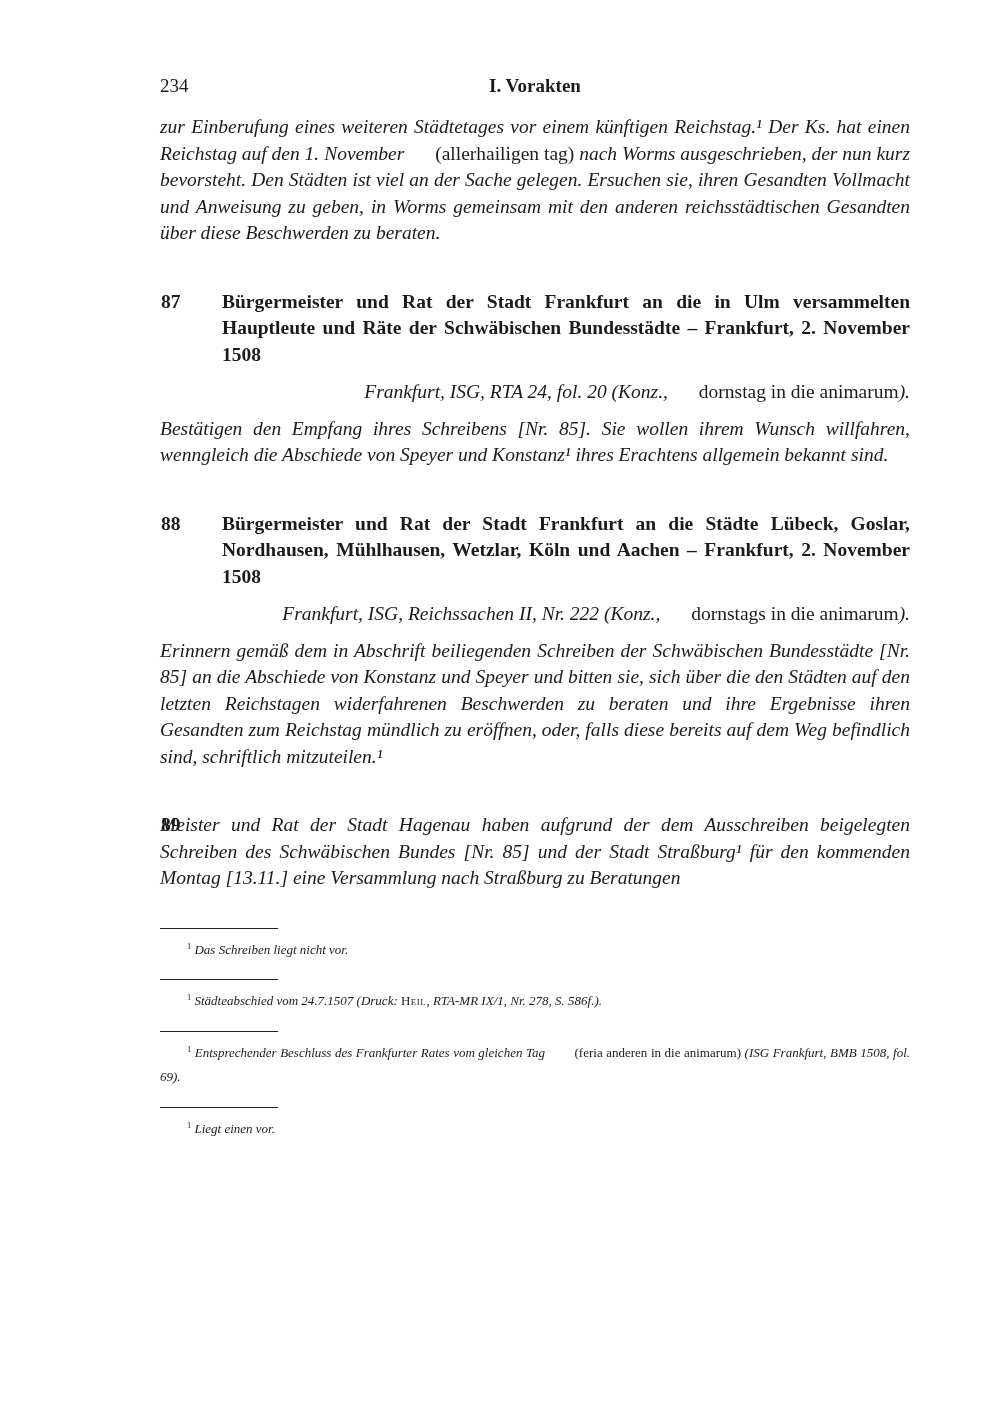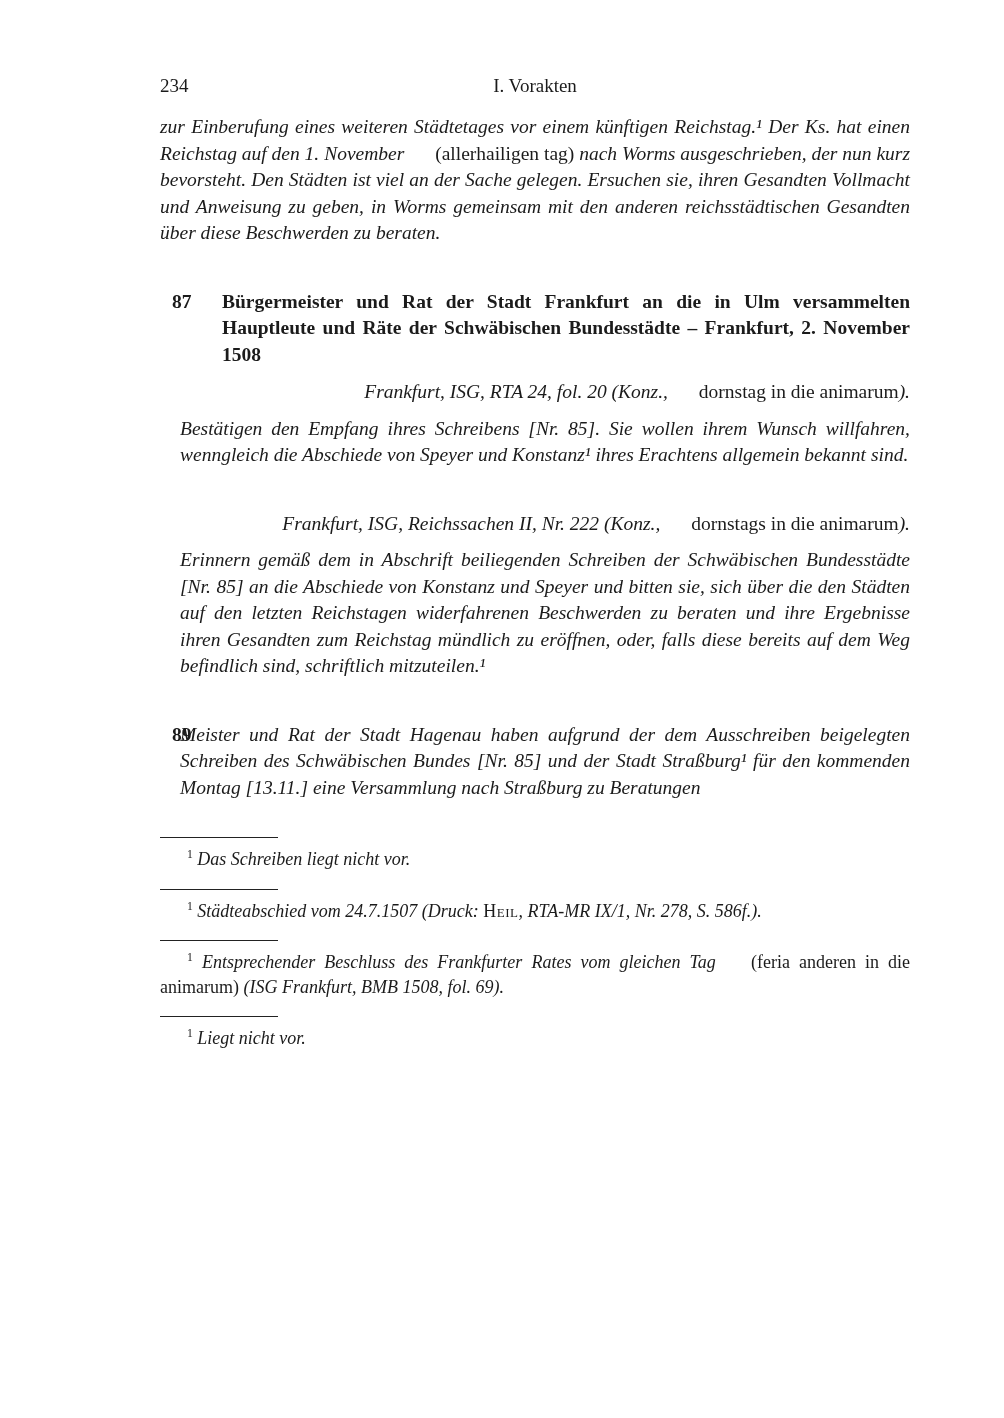--- a/index.html
+++ b/index.html
@@ -30,61 +30,62 @@
     margin-bottom: 16px;
   }
   .page-number {
     position: absolute;
     left: 0;
     top: 0;
   }
   .head-center {
     display: block;
     text-align: center;
+    font-weight: bold;
   }
 
   .body-text {
     font-size: 19.5px;
     line-height: 26.5px;
     text-align: justify;
   }
   .it { font-style: italic; }
   .rm { font-style: normal; margin-left: 26px; }
   .sc { font-variant: small-caps; font-style: normal; letter-spacing: 0.5px; }
 
-  .summary { font-style: italic; margin-left: 20px; }
+  .summary { font-style: italic; }
 
   .entry { margin-top: 42px; }
   .entry-heading {
     position: relative;
     padding-left: 62px;
     font-weight: 700;
   }
   .entry-number {
     position: absolute;
-    left: 12px;
+    left: 1px;
     top: 0;
     font-weight: 700;
   }
   .source-line {
     padding-left: 62px;
     margin-top: 11px;
     text-align: right;
   }
   .entry .summary { margin-top: 10px; }
 
   sup {
     font-size: 0.65em;
     line-height: 0;
     vertical-align: super;
   }
 
   .footnotes {
     margin-top: 36px;
-    font-size: 18px;
+    font-size: 13px;
     line-height: 24.5px;
   }
   .fn-group + .fn-group { margin-top: 17px; }
   .fn-rule {
     width: 118px;
     height: 0;
     border-top: 1.5px solid #222;
     margin-bottom: 9px;
   }
   .footnote {
@@ -105,20 +106,21 @@
 
   <p class="body-text"><span class="it">zur Einberufung eines weiteren Städtetages vor einem künftigen Reichstag.¹ Der Ks. hat einen Reichstag auf den 1. November </span><span class="rm">(allerhailigen tag)</span><span class="it"> nach Worms ausgeschrieben, der nun kurz bevorsteht. Den Städten ist viel an der Sache gelegen. Ersuchen sie, ihren Gesandten Vollmacht und Anweisung zu geben, in Worms gemeinsam mit den anderen reichsstädtischen Gesandten über diese Beschwerden zu beraten.</span></p>
 
   <section class="entry">
     <p class="entry-heading body-text"><span class="entry-number">87</span><span>Bürgermeister und Rat der Stadt Frankfurt an die in Ulm versammelten Hauptleute und Räte der Schwäbischen Bundesstädte – Frankfurt, 2. November 1508</span></p>
     <p class="source-line body-text"><span class="it">Frankfurt, ISG, RTA 24, fol. 20 (Konz., </span><span class="rm">dornstag in die animarum</span><span class="it">).</span></p>
     <p class="summary body-text"><span>Bestätigen den Empfang ihres Schreibens [Nr. 85]. Sie wollen ihrem Wunsch willfahren, wenngleich die Abschiede von Speyer und Konstanz¹ ihres Erachtens allgemein bekannt sind.</span></p>
   </section>
 
   <section class="entry">
+    <p class="entry-heading body-text"><span class="entry-number">88</span><span>Bürgermeister und Rat der Stadt Frankfurt an die Städte Lübeck, Goslar, Nordhausen, Mühlhausen, Wetzlar, Köln und Aachen – Frankfurt, 2. November 1508</span></p>
     <p class="source-line body-text"><span class="it">Frankfurt, ISG, Reichssachen II, Nr. 222 (Konz., </span><span class="rm">dornstags in die animarum</span><span class="it">).</span></p>
     <p class="summary body-text"><span>Erinnern gemäß dem in Abschrift beiliegenden Schreiben der Schwäbischen Bundesstädte [Nr. 85] an die Abschiede von Konstanz und Speyer und bitten sie, sich über die den Städten auf den letzten Reichstagen widerfahrenen Beschwerden zu beraten und ihre Ergebnisse ihren Gesandten zum Reichstag mündlich zu eröffnen, oder, falls diese bereits auf dem Weg befindlich sind, schriftlich mitzuteilen.¹</span></p>
   </section>
 
   <section class="entry">
     <p class="entry-heading body-text"><span class="entry-number">89</span></p>
     <p class="summary body-text"><span>Meister und Rat der Stadt Hagenau haben aufgrund der dem Ausschreiben beigelegten Schreiben des Schwäbischen Bundes [Nr. 85] und der Stadt Straßburg¹ für den kommenden Montag [13.11.] eine Versammlung nach Straßburg zu Beratungen</span></p>
   </section>
 
   <div class="footnotes">
@@ -133,18 +135,18 @@
       <p class="footnote"><sup class="fn-marker">1</sup> <span class="it">Städteabschied vom 24.7.1507 (Druck: </span><span class="sc">Heil</span><span class="it">, RTA-MR IX/1, Nr. 278, S. 586f.).</span></p>
     </div>
 
     <div class="fn-group">
       <div class="fn-rule"></div>
       <p class="footnote"><sup class="fn-marker">1</sup> <span class="it">Entsprechender Beschluss des Frankfurter Rates vom gleichen Tag </span><span class="rm">(feria anderen in die animarum) </span><span class="it">(ISG Frankfurt, BMB 1508, fol. 69).</span></p>
     </div>
 
     <div class="fn-group">
       <div class="fn-rule"></div>
-      <p class="footnote"><sup class="fn-marker">1</sup> <span class="it">Liegt nicht vor.</span></p>
+      <p class="footnote"><sup class="fn-marker">1</sup> <span class="it">Liegt einen vor.</span></p>
     </div>
 
   </div>
 
 </div>
 
 </body></html>

